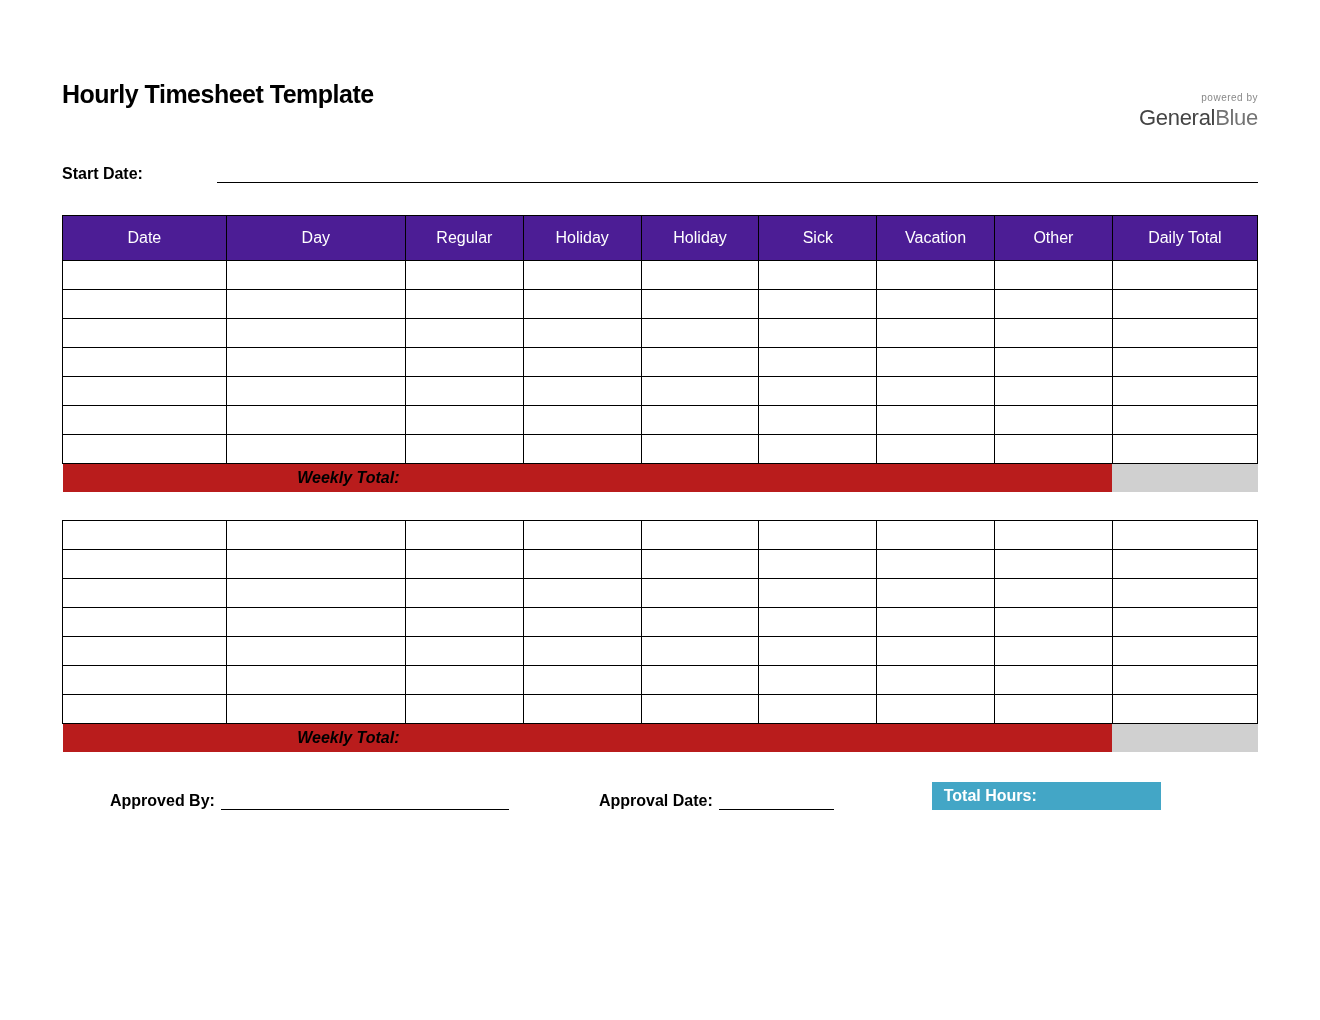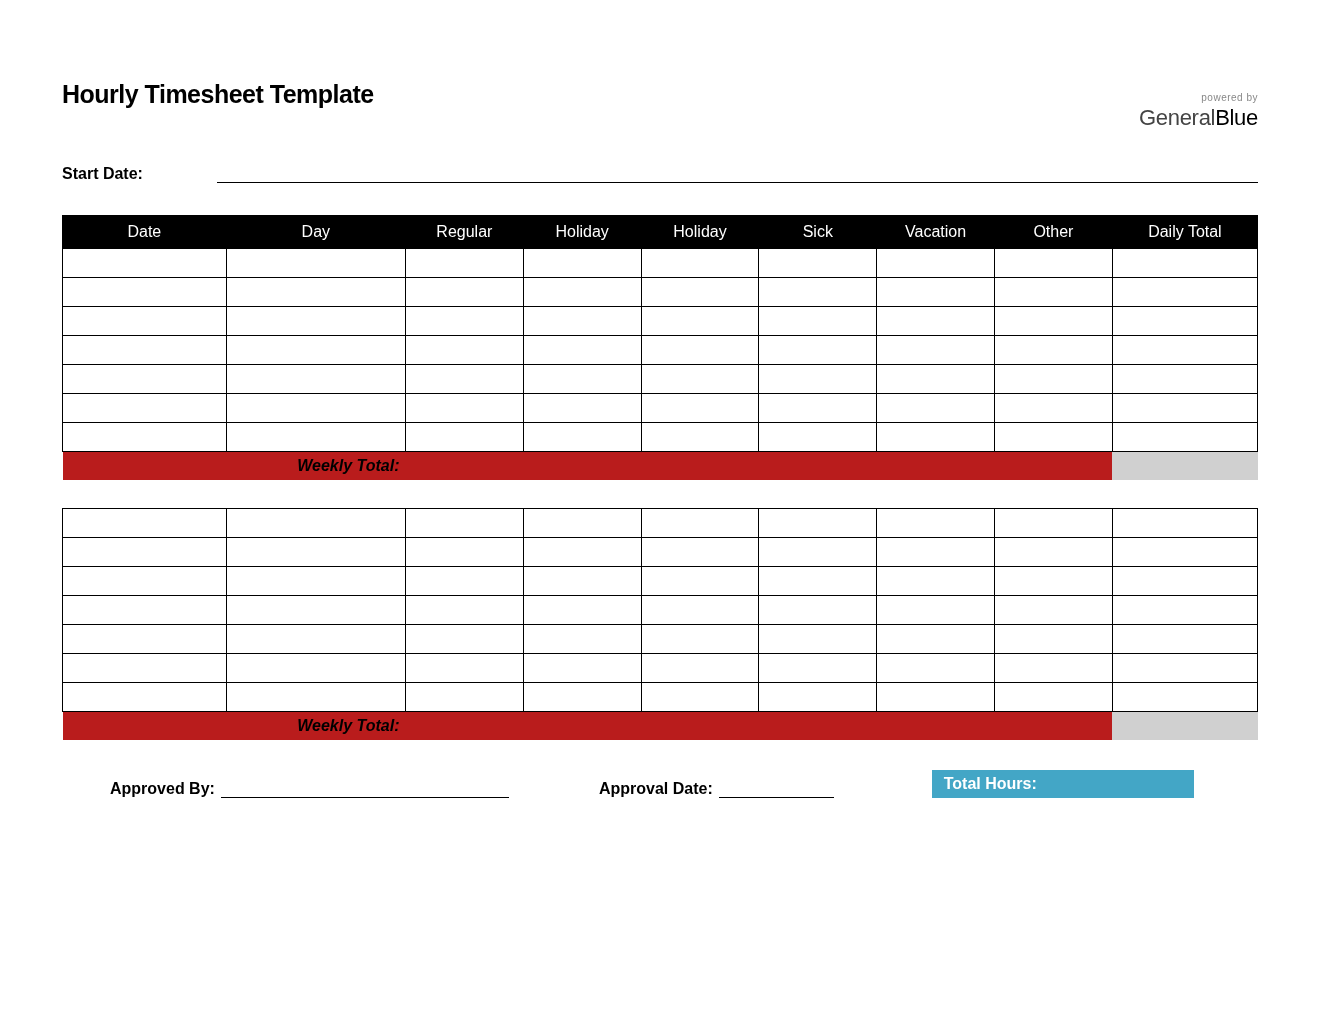--- a/index.html
+++ b/index.html
@@ -34,21 +34,21 @@
     color: #888;
     letter-spacing: 0.5px;
     margin-bottom: 2px;
   }
   .brand {
     font-size: 22px;
     font-weight: 400;
     letter-spacing: -0.3px;
   }
   .brand-general { color: #444; }
-  .brand-blue { color: #000000; font-weight: 500; }
+  .brand-blue { color: #737373; font-weight: 500; }
   .info-fields { margin-bottom: 32px; }
   .info-row {
     display: flex;
     align-items: flex-end;
     margin-bottom: 6px;
   }
   .info-label {
     font-size: 16px;
     font-weight: 700;
     color: #000;
@@ -59,25 +59,25 @@
     flex: 1;
     border-bottom: 1px solid #000;
     height: 22px;
   }
   table.timesheet {
     width: 100%;
     border-collapse: collapse;
     margin-bottom: 28px;
   }
   table.timesheet th {
-    background: #000000;
+    background: #4c1d95;
     color: #fff;
     font-weight: 400;
     font-size: 16px;
-    padding: 7px 0;
+    padding: 13px 0;
     border: 1px solid #000;
     text-align: center;
   }
   table.timesheet td {
     border: 1px solid #000;
     height: 29px;
     background: #fff;
   }
   .col-date { width: 13.7%; }
   .col-day { width: 15%; }
@@ -122,21 +122,21 @@
     width: 115px;
     height: 20px;
     margin-right: 98px;
   }
   .total-hours-box {
     background: #43a6c6;
     color: #fff;
     font-weight: 700;
     font-size: 16px;
     padding: 5px 12px;
-    width: 262px;
+    width: 229px;
     height: 28px;
     display: flex;
     align-items: center;
   }
 </style>
 </head>
 <body>
 
 <div class="page">
   <div class="header-row">

